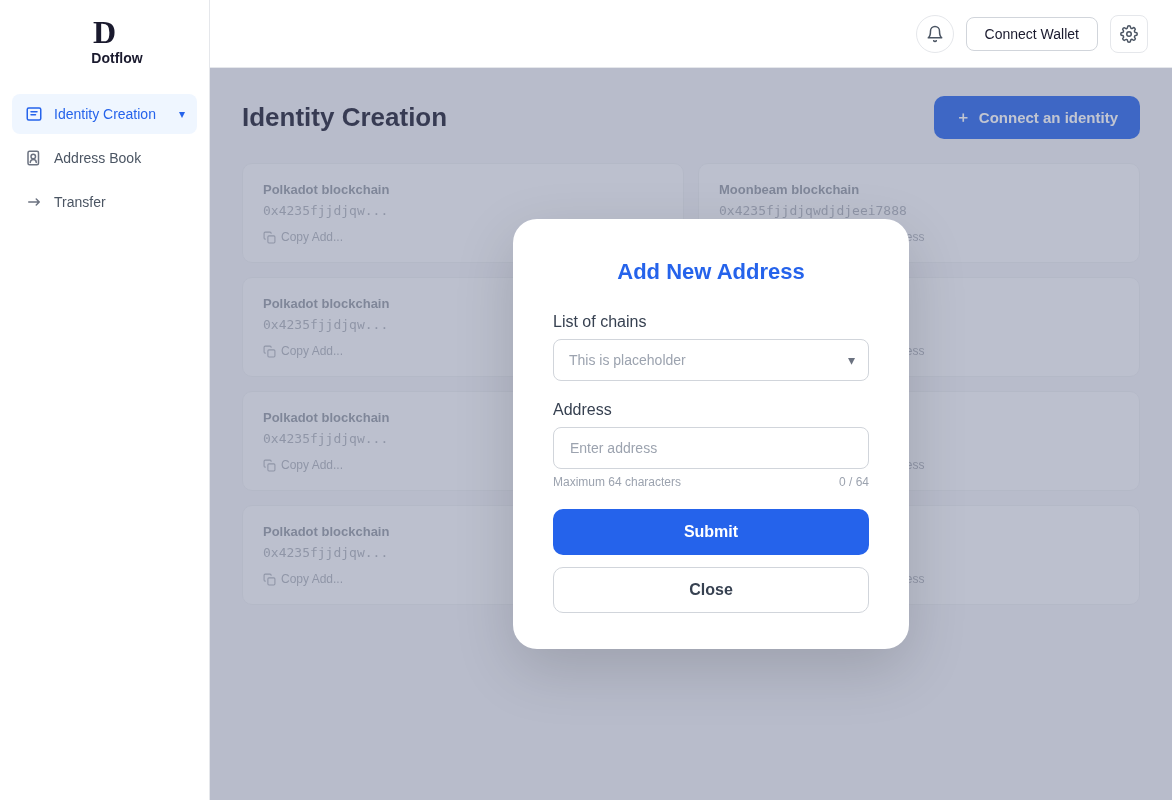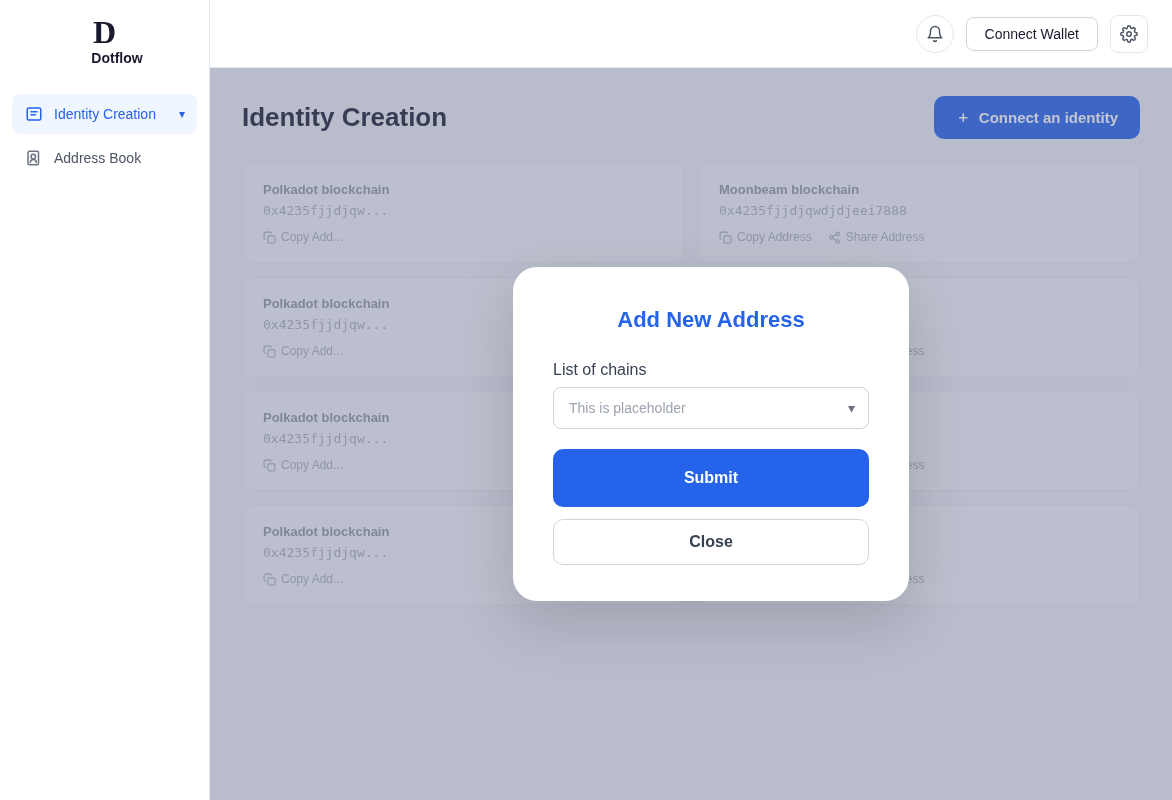--- a/index.html
+++ b/index.html
@@ -296,21 +296,21 @@
     .address-input::placeholder { color: #9ca3af; }
     .char-hint {
       display: flex;
       justify-content: space-between;
       margin-top: 6px;
       font-size: 12px;
       color: #9ca3af;
     }
     .submit-btn {
       width: 100%;
-      padding: 20px;
+      padding: 14px;
       background: #2563eb;
       color: #fff;
       border: none;
       border-radius: 10px;
       font-size: 16px;
       font-weight: 600;
       cursor: pointer;
       margin-bottom: 12px;
     }
     .close-btn {
@@ -350,20 +350,28 @@
       <div class="sidebar-item">
         <span class="sidebar-icon">
           <svg width="18" height="18" viewBox="0 0 24 24" fill="none" stroke="#6b7280" stroke-width="2" stroke-linecap="round" stroke-linejoin="round">
             <rect x="4" y="3" width="14" height="18" rx="2"></rect>
             <circle cx="11" cy="10" r="3"></circle>
             <path d="M7 18c0-2.2 1.8-4 4-4h0c2.2 0 4 1.8 4 4"></path>
           </svg>
         </span>
         <span>Address Book</span>
       </div>
+      <div class="sidebar-item">
+        <span class="sidebar-icon">
+          <svg width="18" height="18" viewBox="0 0 24 24" fill="none" stroke="#6b7280" stroke-width="2" stroke-linecap="round" stroke-linejoin="round">
+            <path d="M5 12h14M15 8l4 4-4 4"></path>
+          </svg>
+        </span>
+        <span>Transfer</span>
+      </div>
     </nav>
   </aside>
 
   <div class="main">
 
     <div class="topbar">
       <div class="topbar-icon-btn">
         <svg width="18" height="18" viewBox="0 0 24 24" fill="none" stroke="#4b5563" stroke-width="2" stroke-linecap="round" stroke-linejoin="round">
           <path d="M18 8A6 6 0 0 0 6 8c0 7-3 9-3 9h18s-3-2-3-9"></path>
           <path d="M13.73 21a2 2 0 0 1-3.46 0"></path>
@@ -552,20 +560,28 @@
             <div class="select-wrapper">
               <select class="chain-select">
                 <option value="" disabled="" selected=""></option>
               </select>
               <span class="select-chevron">▾</span>
               
               <span style="position:absolute;left:16px;top:50%;transform:translateY(-50%);font-size:14px;color:#9ca3af;pointer-events:none;">This is placeholder</span>
             </div>
           </div>
 
+          <div class="form-group">
+            <label class="form-label">Address</label>
+            <input class="address-input" type="text" maxlength="64" placeholder="Enter address" style="">
+            <div class="char-hint">
+              <span>Maximum 64 characters</span>
+              <span>0 / 64</span>
+            </div>
+          </div>
 
           <button class="submit-btn">Submit</button>
           <button class="close-btn">Close</button>
         </div>
       </div>
     </div>
   </div>
 </div>
 
 </body></html>

